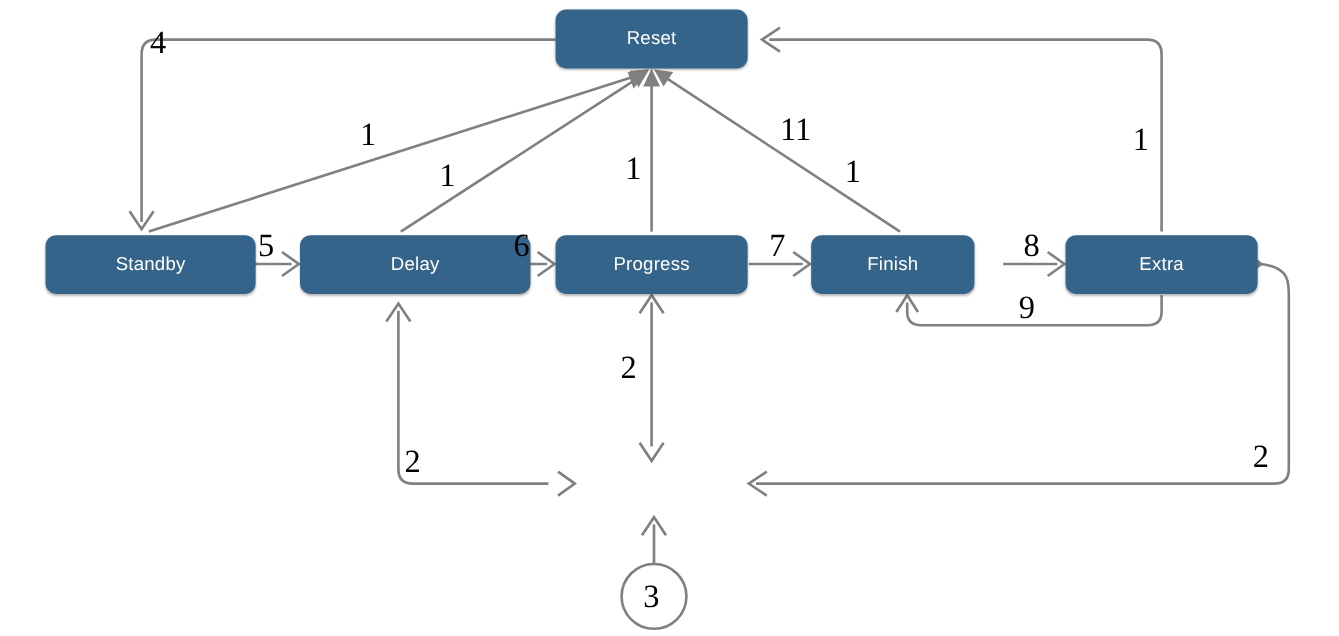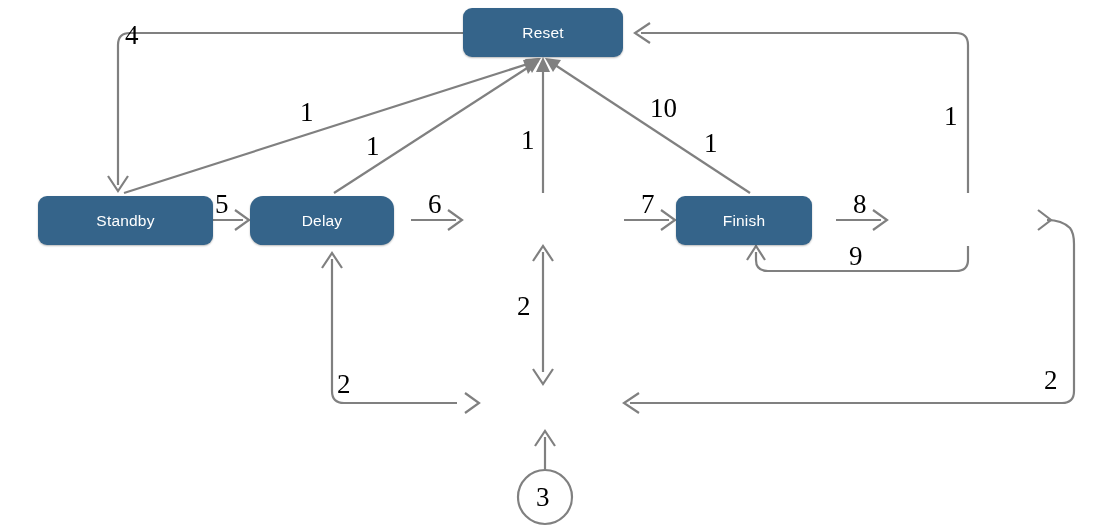--- a/index.html
+++ b/index.html
@@ -163,44 +163,50 @@
       <path class="edge-line" d="M 545 470 L 545 437"></path>
       <path class="arrow-head" d="M 535 446 L 545 431 L 555 446"></path>
       <circle class="start-circle" cx="545" cy="497" r="27"></circle>
     </g>
   </svg>
 
   <div class="node-box" style="left:38px; top:196px; width:175px; height:49px;">
     <span>Standby</span>
   </div>
 
-  <div class="node-box" style="left:250px; top:196px; width:144px; height:49px;border-radius:13px;">
+  <div class="node-box" style="left:250px; top:196px; width:192px; height:49px;">
     <span>Delay</span>
   </div>
 
+  <div class="node-box" style="left:463px; top:196px; width:160px; height:49px;">
+    <span>Progress</span>
+  </div>
 
   <div class="node-box" style="left:676px; top:196px; width:136px; height:49px;">
     <span>Finish</span>
   </div>
 
+  <div class="node-box" style="left:888px; top:196px; width:160px; height:49px;">
+    <span>Extra</span>
+  </div>
 
   <div class="node-box" style="left:463px; top:8px; width:160px; height:49px;justify-content:center;">
     <span>Reset</span>
   </div>
 
 
   <div class="edge-label" style="left:125px; top:22px;">4</div>
 
   <div class="edge-label" style="left:300px; top:99px;">1</div>
 
   <div class="edge-label" style="left:366px; top:133px;">1</div>
 
   <div class="edge-label" style="left:521px; top:127px;">1</div>
 
-  <div class="edge-label" style="left:650px; top:95px;">10</div>
+  <div class="edge-label" style="left:650px; top:95px;">11</div>
 
   <div class="edge-label" style="left:704px; top:130px;">1</div>
 
   <div class="edge-label" style="left:944px; top:103px;">1</div>
 
   <div class="edge-label" style="left:215px; top:191px;">5</div>
 
   <div class="edge-label" style="left:428px; top:191px;">6</div>
 
   <div class="edge-label" style="left:641px; top:191px;">7</div>

